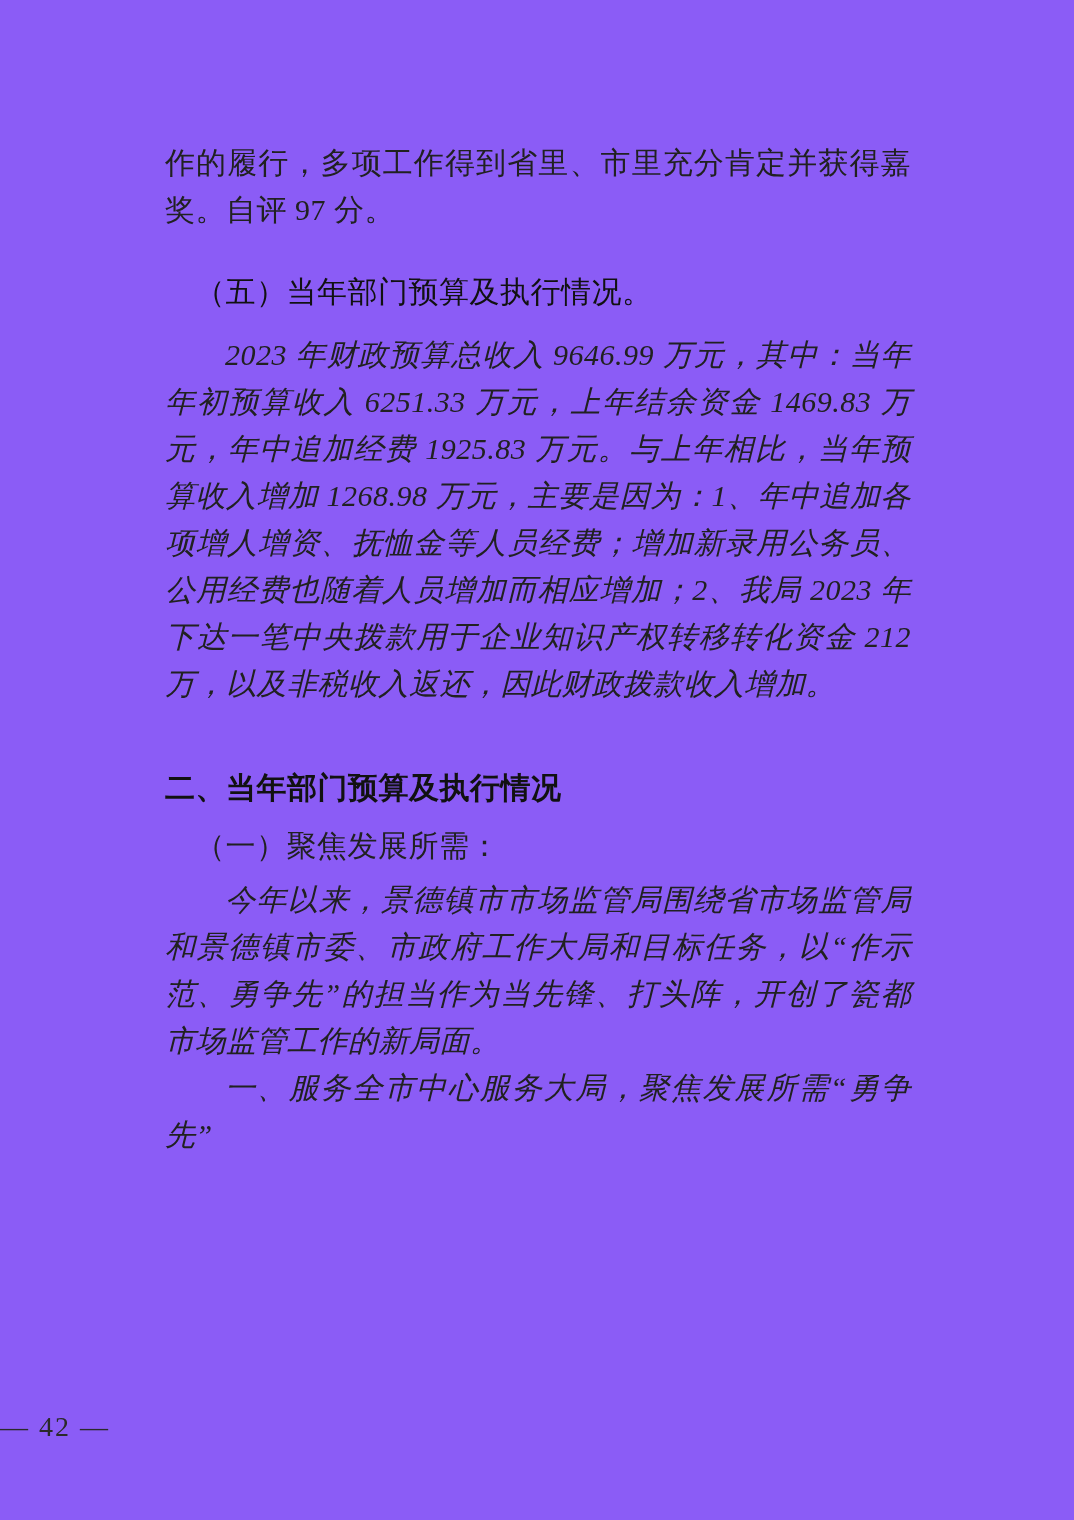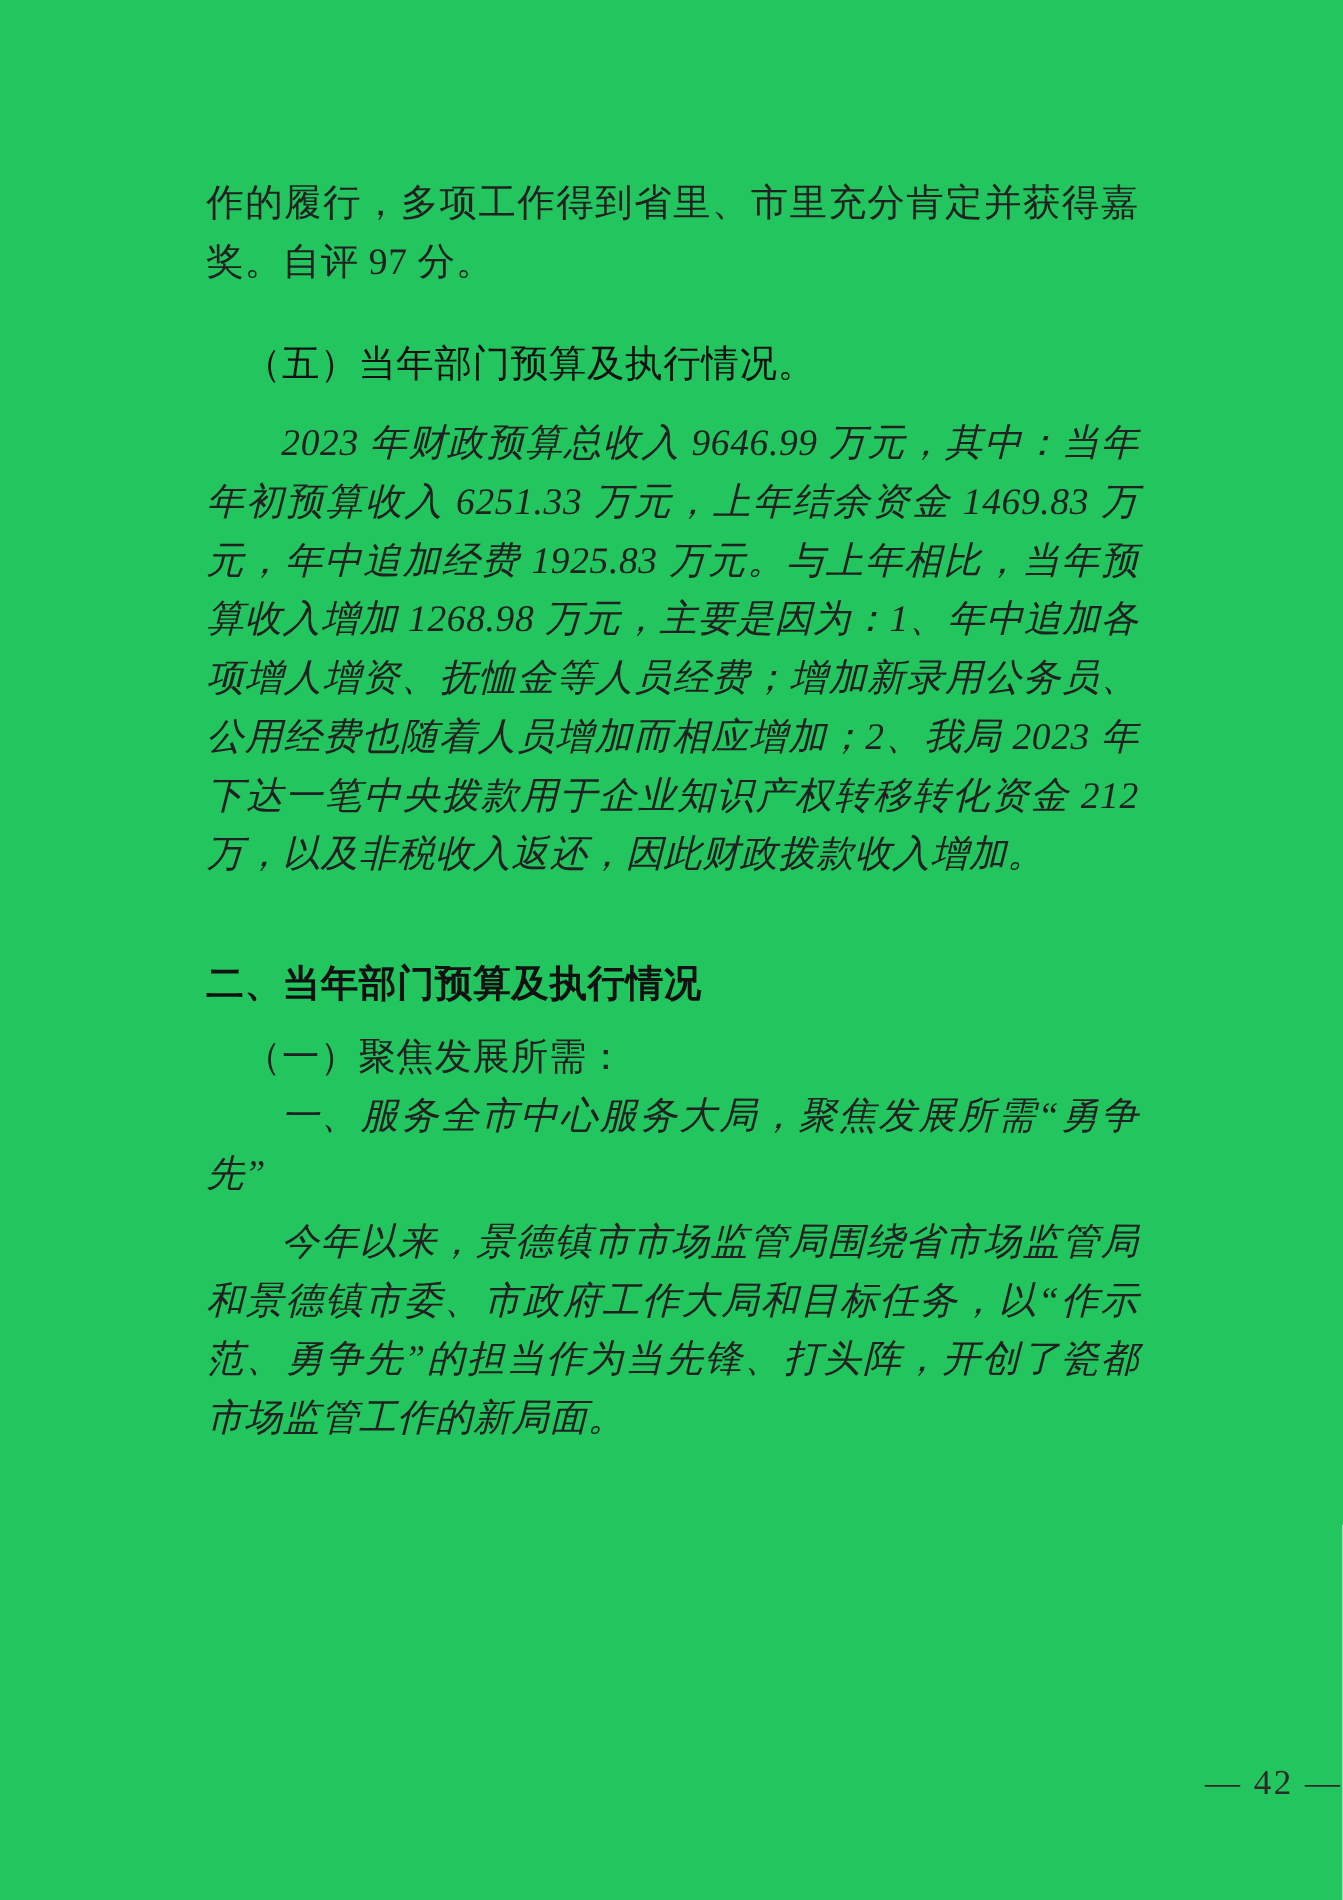--- a/index.html
+++ b/index.html
@@ -4,21 +4,21 @@
 <style>
   html, body {
     margin: 0;
     padding: 0;
     background: #ffffff;
   }
   .page {
     position: relative;
     width: 1074px;
     height: 1520px;
-    background: #22c55e;
+    background: #8b5cf6;
     overflow: hidden;
     font-family: "Liberation Serif", "DejaVu Serif", serif;
     color: #212121;
   }
   .content {
     position: absolute;
     left: 165px;
     top: 139px;
     width: 746px;
   }
@@ -46,34 +46,34 @@
     margin-top: 57px !important;
   }
   .subheading { margin-top: 11px !important; }
   .after-heading { margin-top: 16px !important; }
   .after-subheading { margin-top: 7px !important; }
   .footer {
     position: absolute;
     top: 1412px;
     left: 0;
     width: 100%;
-    text-align: right;
+    text-align: left;
     font-size: 28px;
     line-height: 30px;
     color: #2a2a2a;
     letter-spacing: 2px;
   }
 </style>
 </head>
 <body>
 
 <div class="page">
   <div class="content">
     <p class="para-cont">作的履行，多项工作得到省里、市里充分肯定并获得嘉奖。自评 97 分。</p>
     <p class="paren-indent heading-l2">（五）当年部门预算及执行情况。</p>
     <p class="para-indent after-heading">2023 年财政预算总收入 9646.99 万元，其中：当年年初预算收入 6251.33 万元，上年结余资金 1469.83 万元，年中追加经费 1925.83 万元。与上年相比，当年预算收入增加 1268.98 万元，主要是因为：1、年中追加各项增人增资、抚恤金等人员经费；增加新录用公务员、公用经费也随着人员增加而相应增加；2、我局 2023 年下达一笔中央拨款用于企业知识产权转移转化资金 212 万，以及非税收入返还，因此财政拨款收入增加。</p>
     <p class="heading-l1">二、当年部门预算及执行情况</p>
     <p class="paren-indent subheading">（一）聚焦发展所需：</p>
+    <p class="para-indent after-subheading">今年以来，景德镇市市场监管局围绕省市场监管局和景德镇市委、市政府工作大局和目标任务，以“作示范、勇争先”的担当作为当先锋、打头阵，开创了瓷都市场监管工作的新局面。</p>
     <p class="para-indent">一、服务全市中心服务大局，聚焦发展所需“勇争先”</p>
-    <p class="para-indent after-subheading">今年以来，景德镇市市场监管局围绕省市场监管局和景德镇市委、市政府工作大局和目标任务，以“作示范、勇争先”的担当作为当先锋、打头阵，开创了瓷都市场监管工作的新局面。</p>
   </div>
   <div class="footer">— 42 —</div>
 </div>
 
 </body></html>

